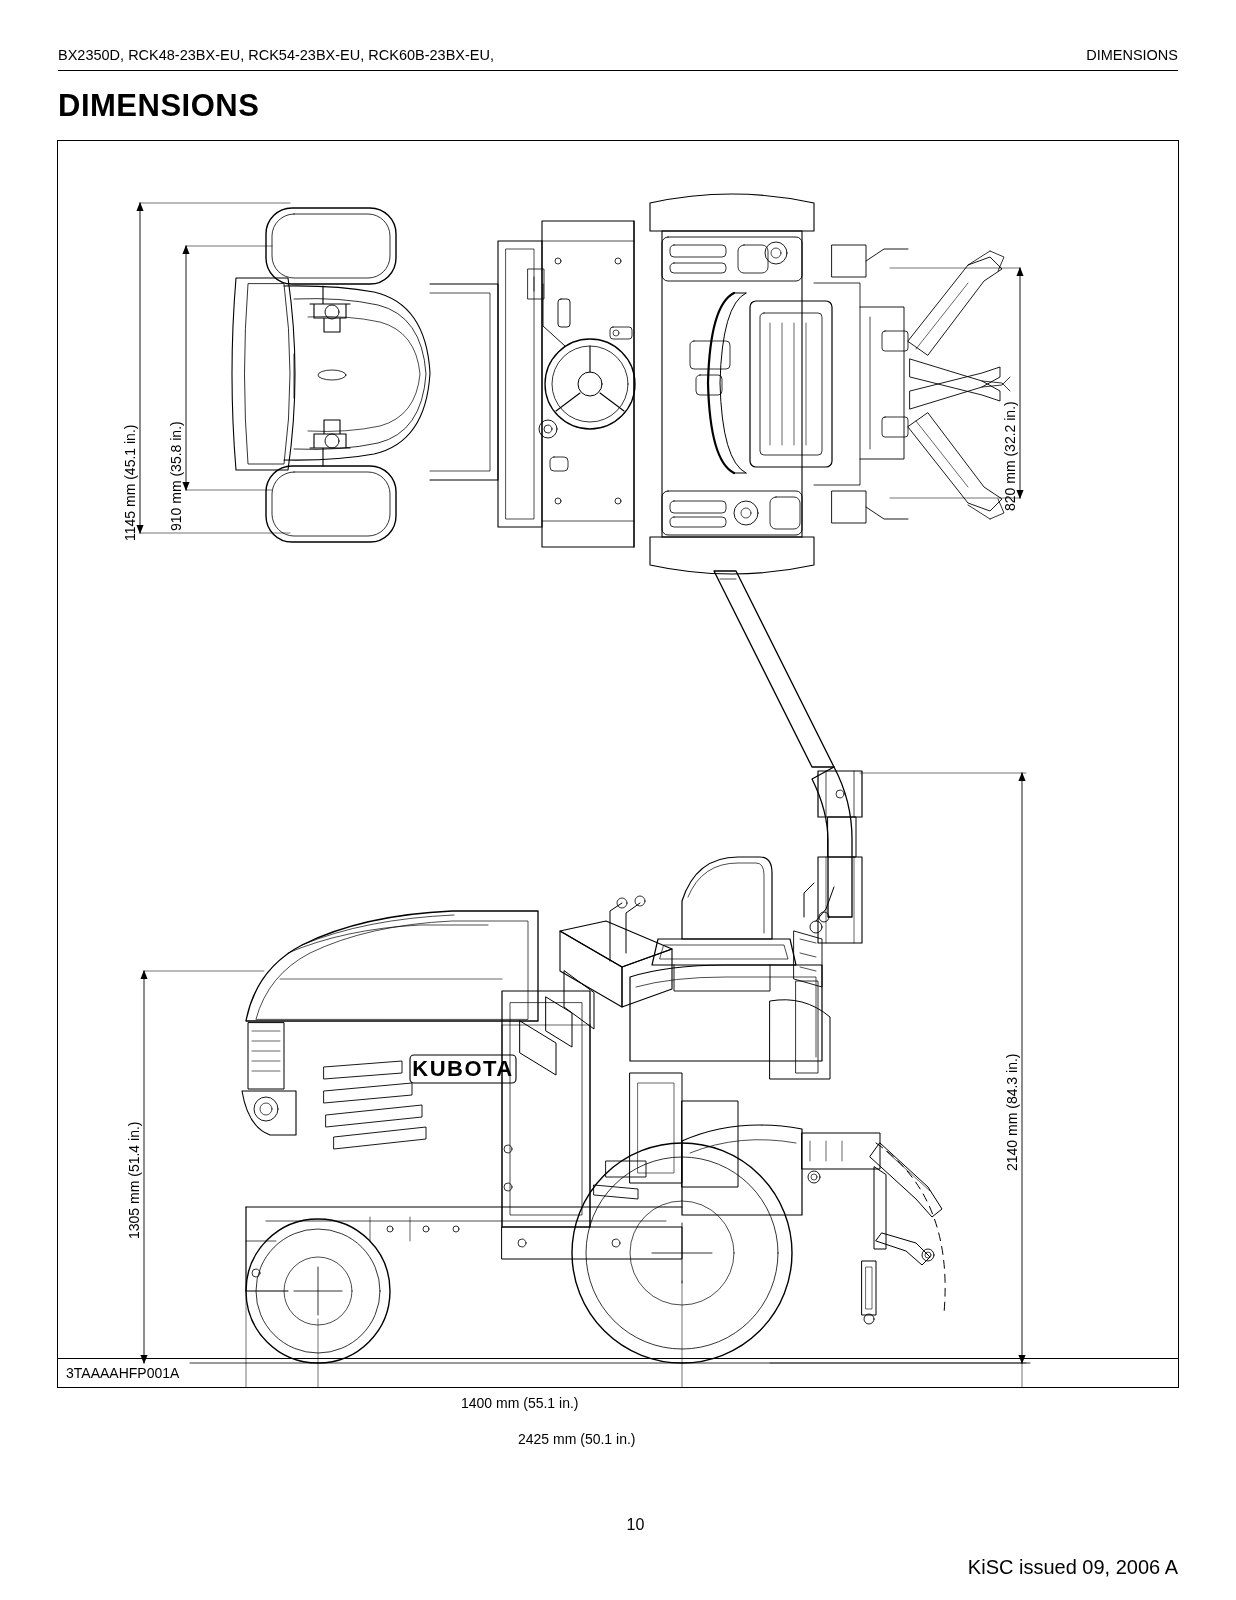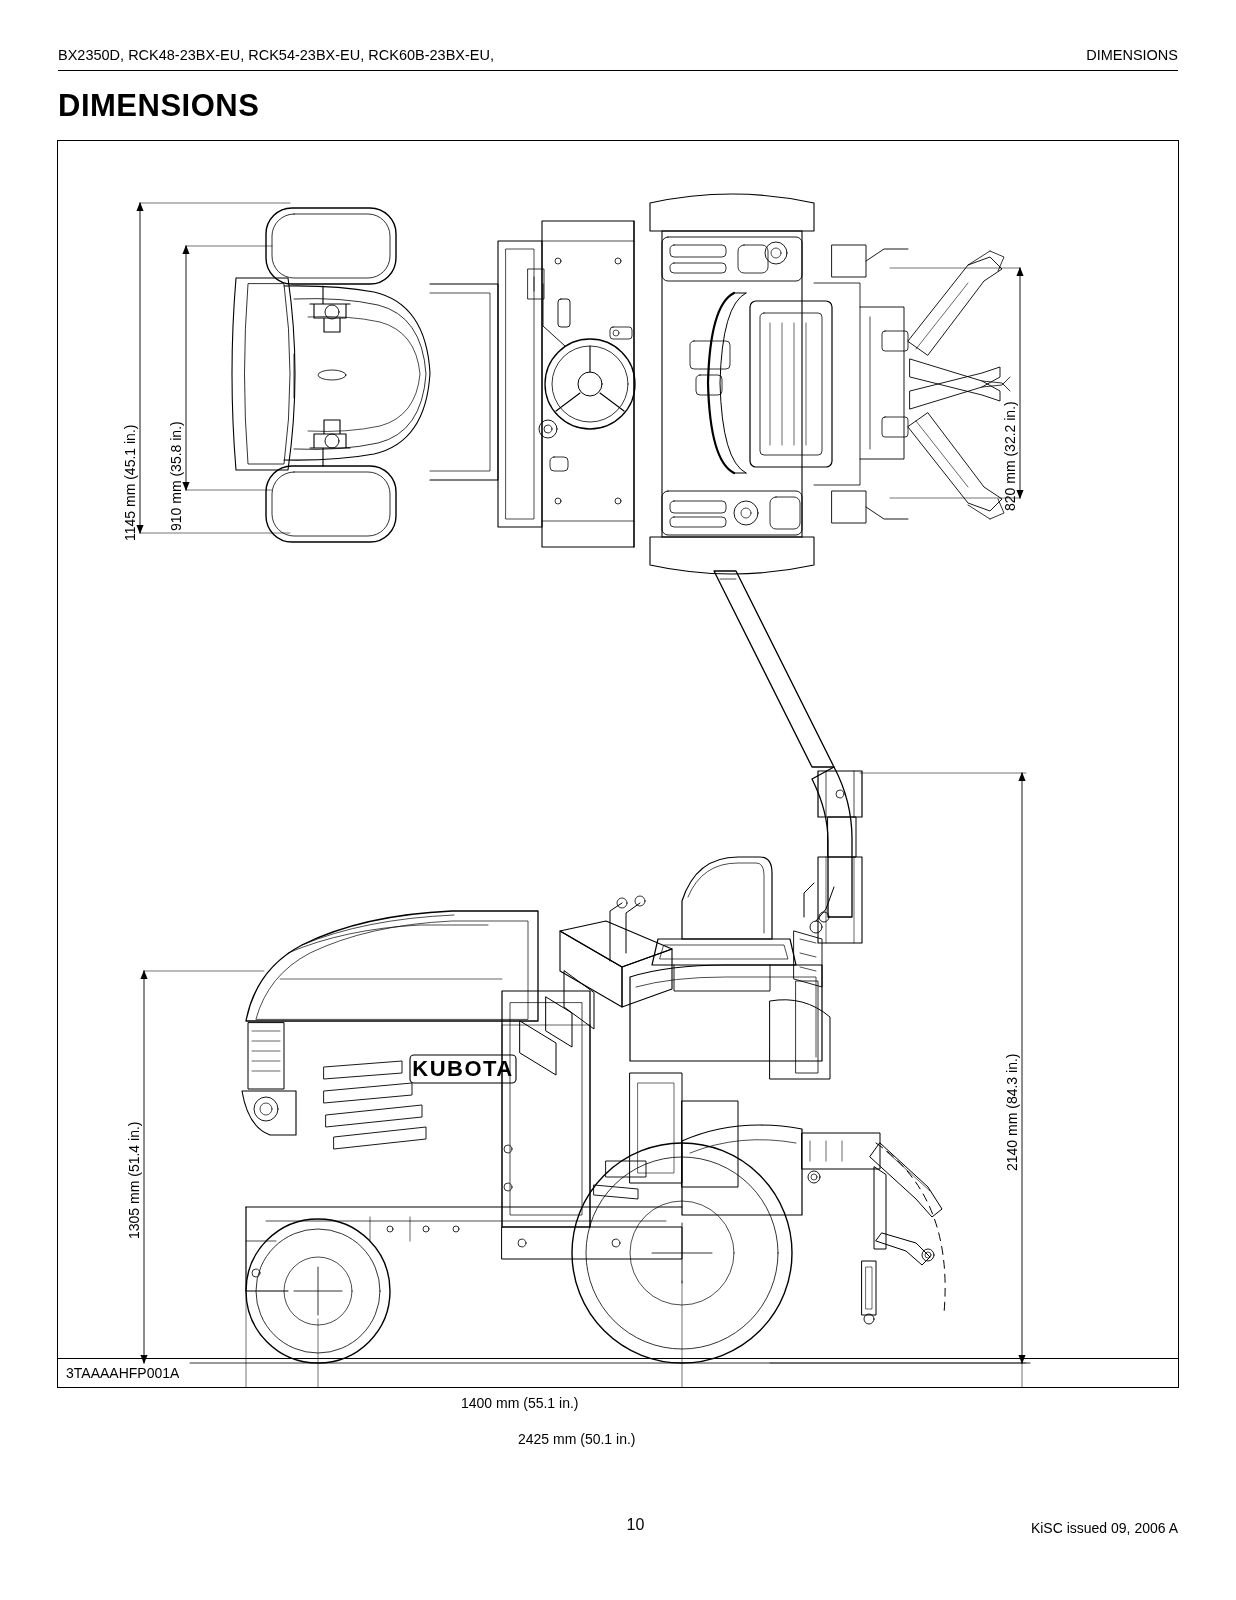--- a/index.html
+++ b/index.html
@@ -113,22 +113,22 @@
     left: 8px;
     right: 0;
     top: 1516px;
     text-align: center;
     font-size: 16px;
     padding-left: 27px;
   }
   .foot-right {
     position: absolute;
     right: 58px;
-    top: 1520px;
-    font-size: 14px;
+    top: 1556px;
+    font-size: 20px;
   }
 </style>
 </head>
 <body>
 
 <div class="page">
 
   <div class="hdr">
     <div class="hdr-left">BX2350D, RCK48-23BX-EU, RCK54-23BX-EU, RCK60B-23BX-EU,</div>
     <div class="hdr-right">DIMENSIONS</div>

